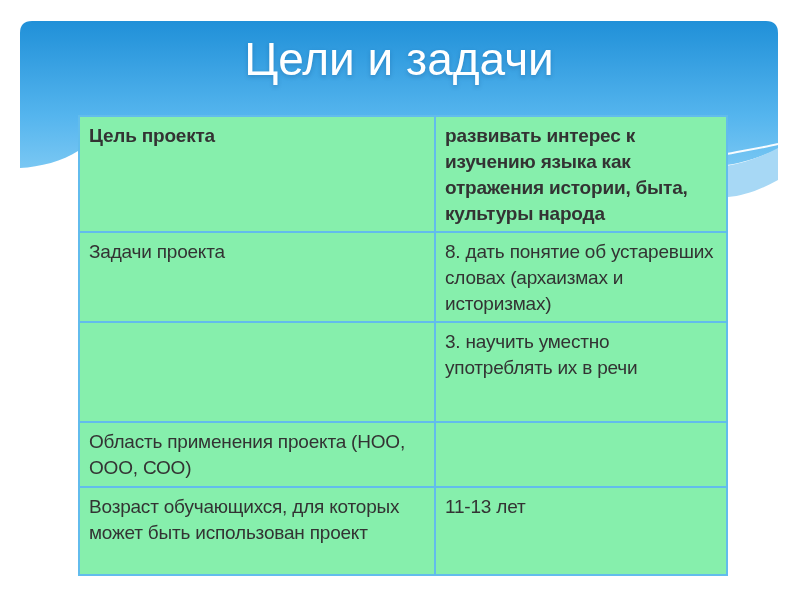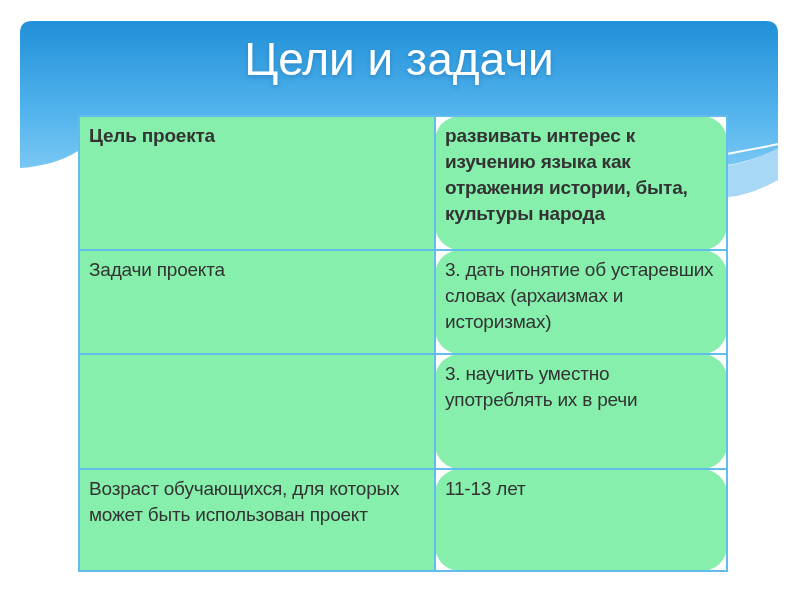--- a/index.html
+++ b/index.html
@@ -22,21 +22,21 @@
     background:#ffffff;
   }
   table.tbl td{
     border:2px solid #62bcec;
     vertical-align:top;
     font-size:19px;line-height:26px;letter-spacing:-0.2px;
     color:#333333;background:#86efac;
     overflow:hidden;
   }
   td.cl{width:321px;padding:6px 24px 4px 9px;}
-  td.cr{padding:6px 6px 4px 9px;border-radius:25px;}
+  td.cr{padding:6px 6px 4px 9px;}
   tr.r1{height:82px;} tr.r2{height:63px;} tr.r3{height:65px;}
   tr.r4{height:100px;} tr.r5{height:65px;} tr.r6{height:88px;}
   tr.r1 td{font-weight:bold;}
 </style>
 </head>
 <body>
 
 <div class="slide">
 
   <svg class="bg" viewBox="0 0 800 600" xmlns="http://www.w3.org/2000/svg" aria-hidden="true">
@@ -59,25 +59,29 @@
   <h1 class="title">Цели и задачи</h1>
 
   <table class="tbl">
     <tbody>
       <tr class="r1">
         <td class="cl">Цель проекта</td>
         <td class="cr">развивать интерес к изучению языка как отражения истории, быта, культуры народа</td>
       </tr>
       <tr class="r2">
         <td class="cl">Задачи проекта</td>
-        <td class="cr">3. дать понятие об устаревших словах (архаизмах и историзмах)</td>
+        <td class="cr">8. дать понятие об устаревших словах (архаизмах и историзмах)</td>
       </tr>
       <tr class="r4">
         <td class="cl"></td>
         <td class="cr">3. научить уместно употреблять их в речи</td>
+      </tr>
+      <tr class="r5">
+        <td class="cl">Область применения проекта (НОО, ООО, СОО)</td>
+        <td class="cr"></td>
       </tr>
       <tr class="r6">
         <td class="cl">Возраст обучающихся, для которых может быть использован проект</td>
         <td class="cr">11-13 лет</td>
       </tr>
     </tbody>
   </table>
 
 </div>
 

